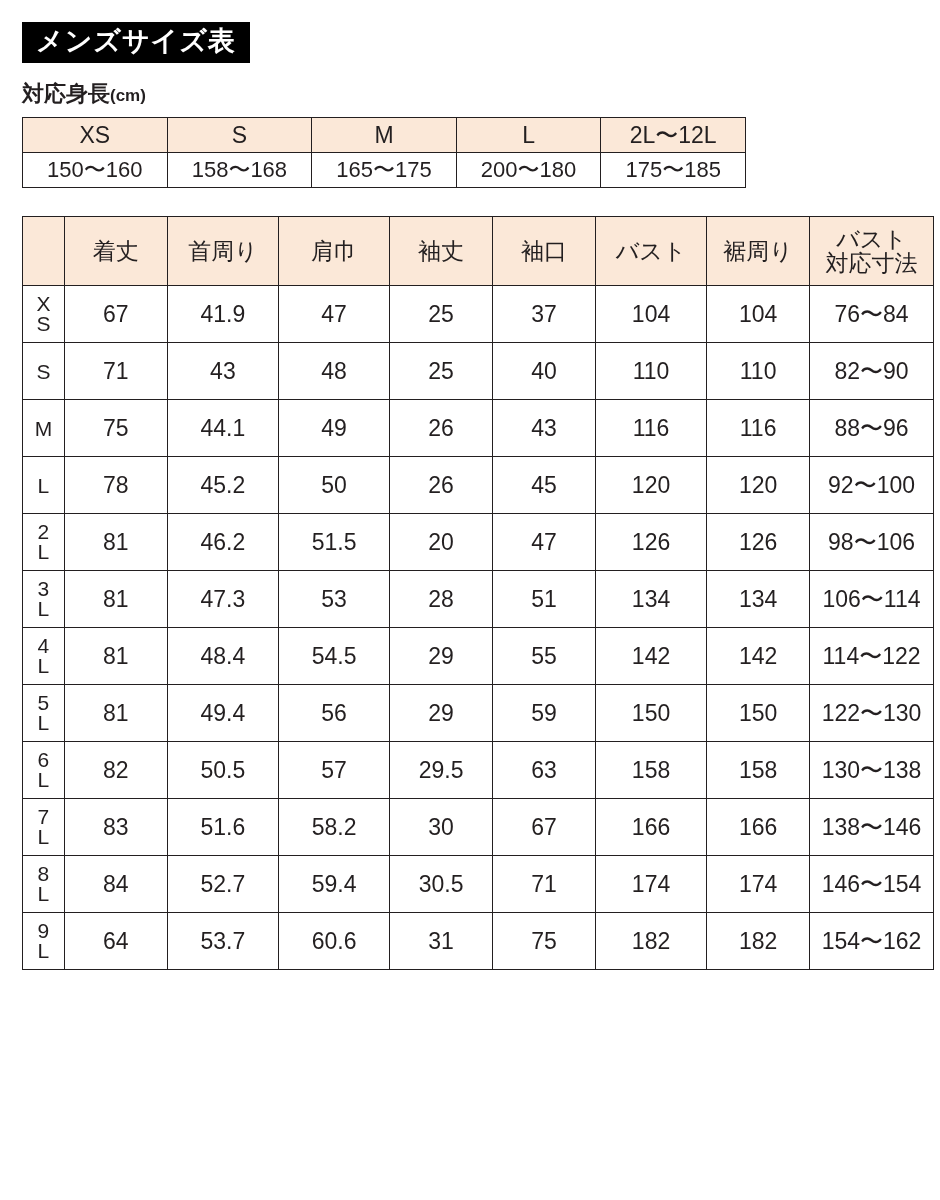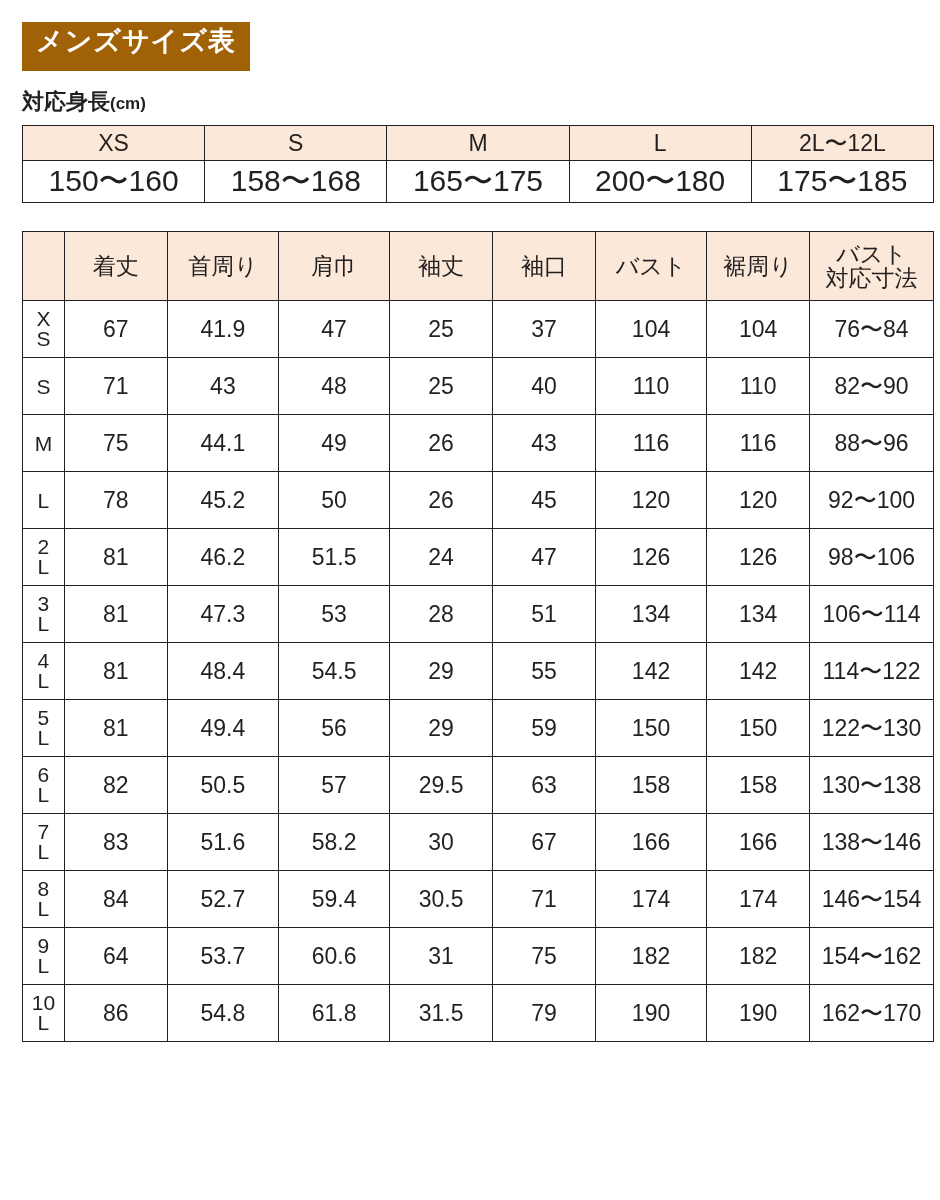--- a/index.html
+++ b/index.html
@@ -17,26 +17,26 @@
   .page {
     position: relative;
     width: 940px;
     height: 1200px;
     box-sizing: border-box;
     padding: 18px 14px 0 14px;
   }
   
   .title-banner {
     display: inline-block;
-    background: #a16207;
+    background: #000000;
     color: #ffffff;
     font-size: 27px;
     font-weight: bold;
     letter-spacing: 1px;
-    padding: 6px 14px 16px 14px;
+    padding: 6px 14px 8px 14px;
     line-height: 1;
     margin: 4px 0 0 8px;
   }
   
   .sub-heading {
     margin: 16px 0 8px 8px;
     font-size: 22px;
     font-weight: bold;
     letter-spacing: 0px;
   }
@@ -50,33 +50,33 @@
   }
   td, th {
     border: 1px solid #231f20;
     text-align: center;
     vertical-align: middle;
     font-weight: normal;
     padding: 0;
   }
   
   .height-table {
-    width: 912px;
+    width: 724px;
     margin-left: 8px;
   }
   .height-table th {
     background: #fbe8d8;
     height: 34px;
     font-size: 23px;
     font-weight: normal;
   }
   .height-table td {
     background: #ffffff;
     height: 34px;
-    font-size: 30px;
+    font-size: 22px;
   }
   
   .size-table {
     width: 912px;
     margin-left: 8px;
     margin-top: 28px;
   }
   .size-table thead th {
     background: #fbe8d8;
     height: 68px;
@@ -249,21 +249,21 @@
       </tr>
 
       <tr>
         <td class="rowhead">
           <span>2</span>
           <span>L</span>
         </td>
         <td>81</td>
         <td>46.2</td>
         <td>51.5</td>
-        <td>24</td>
+        <td>20</td>
         <td>47</td>
         <td>126</td>
         <td>126</td>
         <td>98〜106</td>
       </tr>
 
       <tr>
         <td class="rowhead">
           <span>3</span>
           <span>L</span>
@@ -361,33 +361,19 @@
         <td>64</td>
         <td>53.7</td>
         <td>60.6</td>
         <td>31</td>
         <td>75</td>
         <td>182</td>
         <td>182</td>
         <td>154〜162</td>
       </tr>
 
-      <tr>
-        <td class="rowhead">
-          <span>10</span>
-          <span>L</span>
-        </td>
-        <td>86</td>
-        <td>54.8</td>
-        <td>61.8</td>
-        <td>31.5</td>
-        <td>79</td>
-        <td>190</td>
-        <td>190</td>
-        <td>162〜170</td>
-      </tr>
 
 
 
     </tbody>
   </table>
 
 </div>
 
 </body></html>

